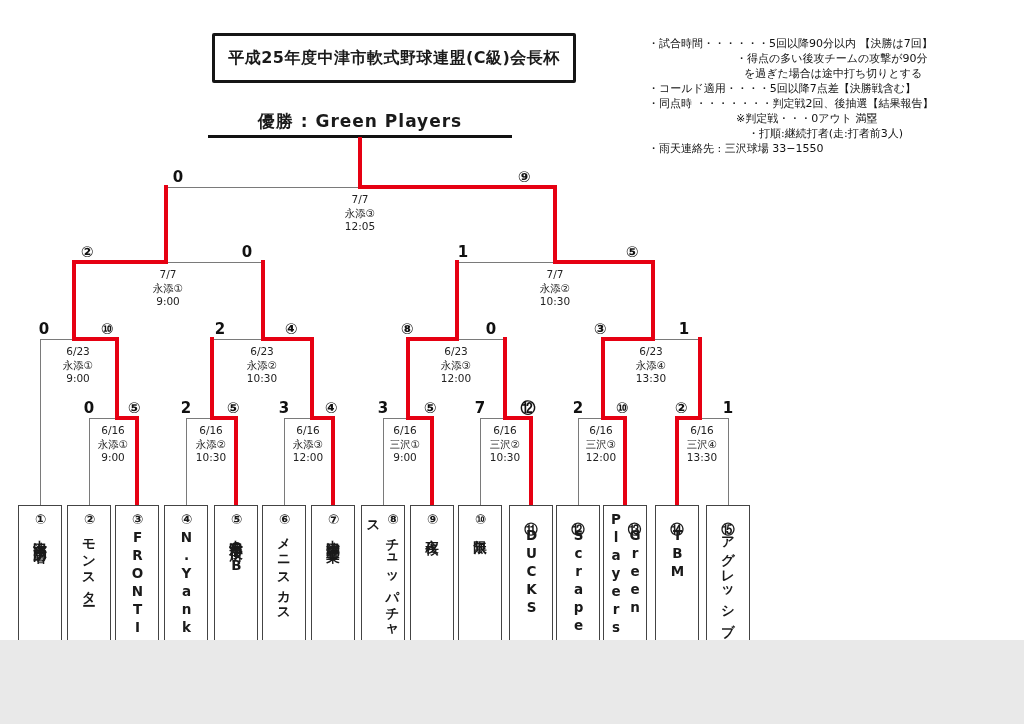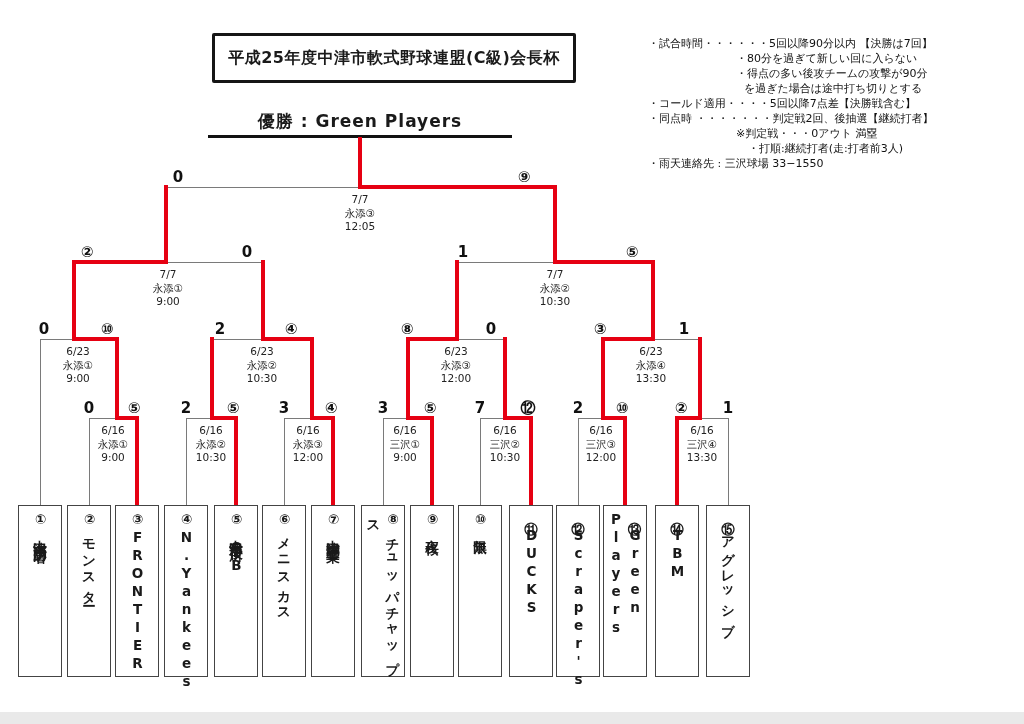--- a/index.html
+++ b/index.html
@@ -1,17 +1,17 @@
 <!DOCTYPE html>
 <html><head>
 <meta charset="utf-8">
 <style>
   html,body { margin:0; padding:0; background:#e9e9e9; }
   #page {
-    position:relative; width:1024px; height:712px; background:#ffffff;
+    position:relative; width:1024px; height:640px; background:#ffffff;
     font-family:"DejaVu Sans","Liberation Sans",sans-serif; color:#1a1a1a;
     overflow:hidden; margin:0 auto;
   }
   
   #title-box {
     position:absolute; left:212px; top:33px; width:364px; height:50px;
     border:3px solid #151515; border-radius:2px; box-sizing:border-box;
     display:flex; align-items:center; justify-content:center;
   }
   #title-box .t { font-size:16px; font-weight:bold; letter-spacing:0.5px; white-space:nowrap; }
@@ -55,25 +55,24 @@
 
   <div id="title-box">
     <span class="t">平成25年度中津市軟式野球連盟(C級)会長杯</span>
   </div>
 
   <div id="champion">優勝 : Green Players</div>
   <div id="champion-underline"></div>
 
   <div id="notes">
     <div class="n">・試合時間・・・・・・5回以降90分以内 【決勝は7回】</div>
-    <div class="n" style="padding-left:88px">・80分を過ぎて新しい回に入らない</div>
     <div class="n" style="padding-left:88px">・得点の多い後攻チームの攻撃が90分</div>
     <div class="n" style="padding-left:96px">を過ぎた場合は途中打ち切りとする</div>
     <div class="n">・コールド適用・・・・5回以降7点差【決勝戦含む】</div>
-    <div class="n">・同点時 ・・・・・・・判定戦2回、後抽選【継続打者】</div>
+    <div class="n">・同点時 ・・・・・・・判定戦2回、後抽選【結果報告】</div>
     <div class="n" style="padding-left:88px">※判定戦・・・0アウト 満塁</div>
     <div class="n" style="padding-left:100px">・打順:継続打者(走:打者前3人)</div>
     <div class="n">・雨天連絡先 : 三沢球場 33−1550</div>
   </div>
 
   <div class="lv" style="left:40px;top:339px;height:166px"></div>
   <div class="lv" style="left:89px;top:418px;height:87px"></div>
   <div class="lv" style="left:186px;top:418px;height:87px"></div>
   <div class="lv" style="left:284px;top:418px;height:87px"></div>
   <div class="lv" style="left:383px;top:418px;height:87px"></div>

